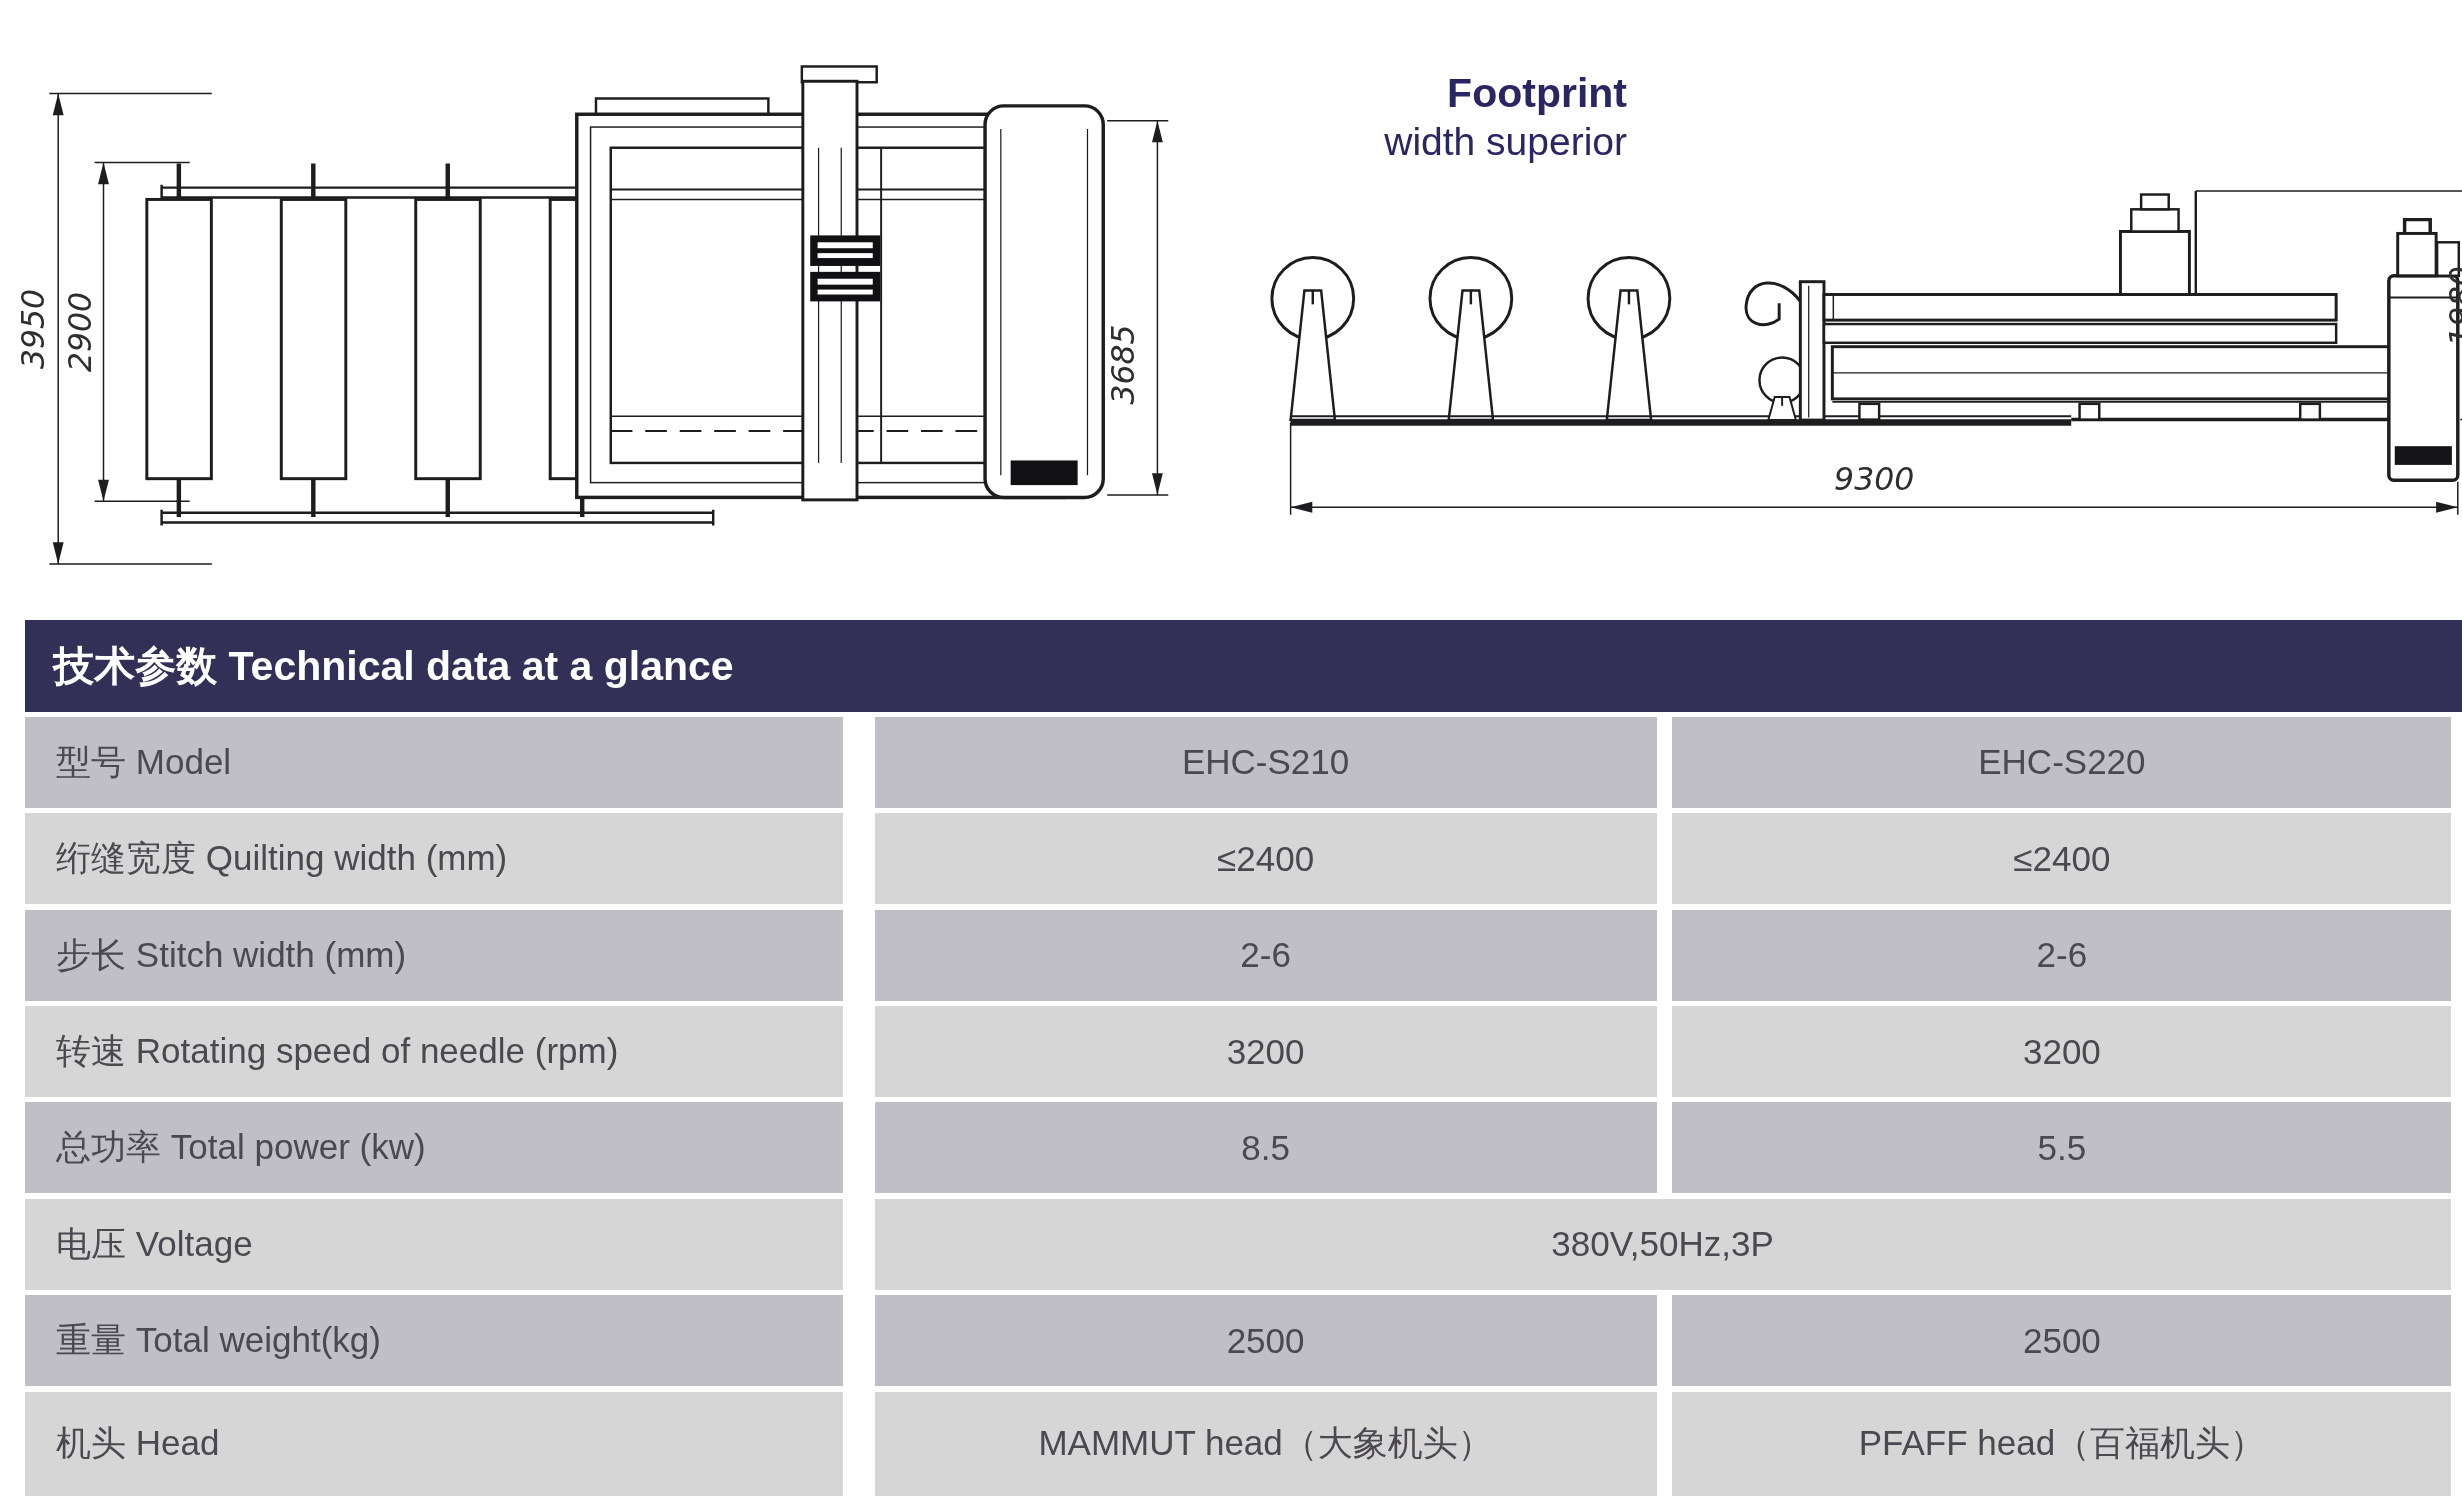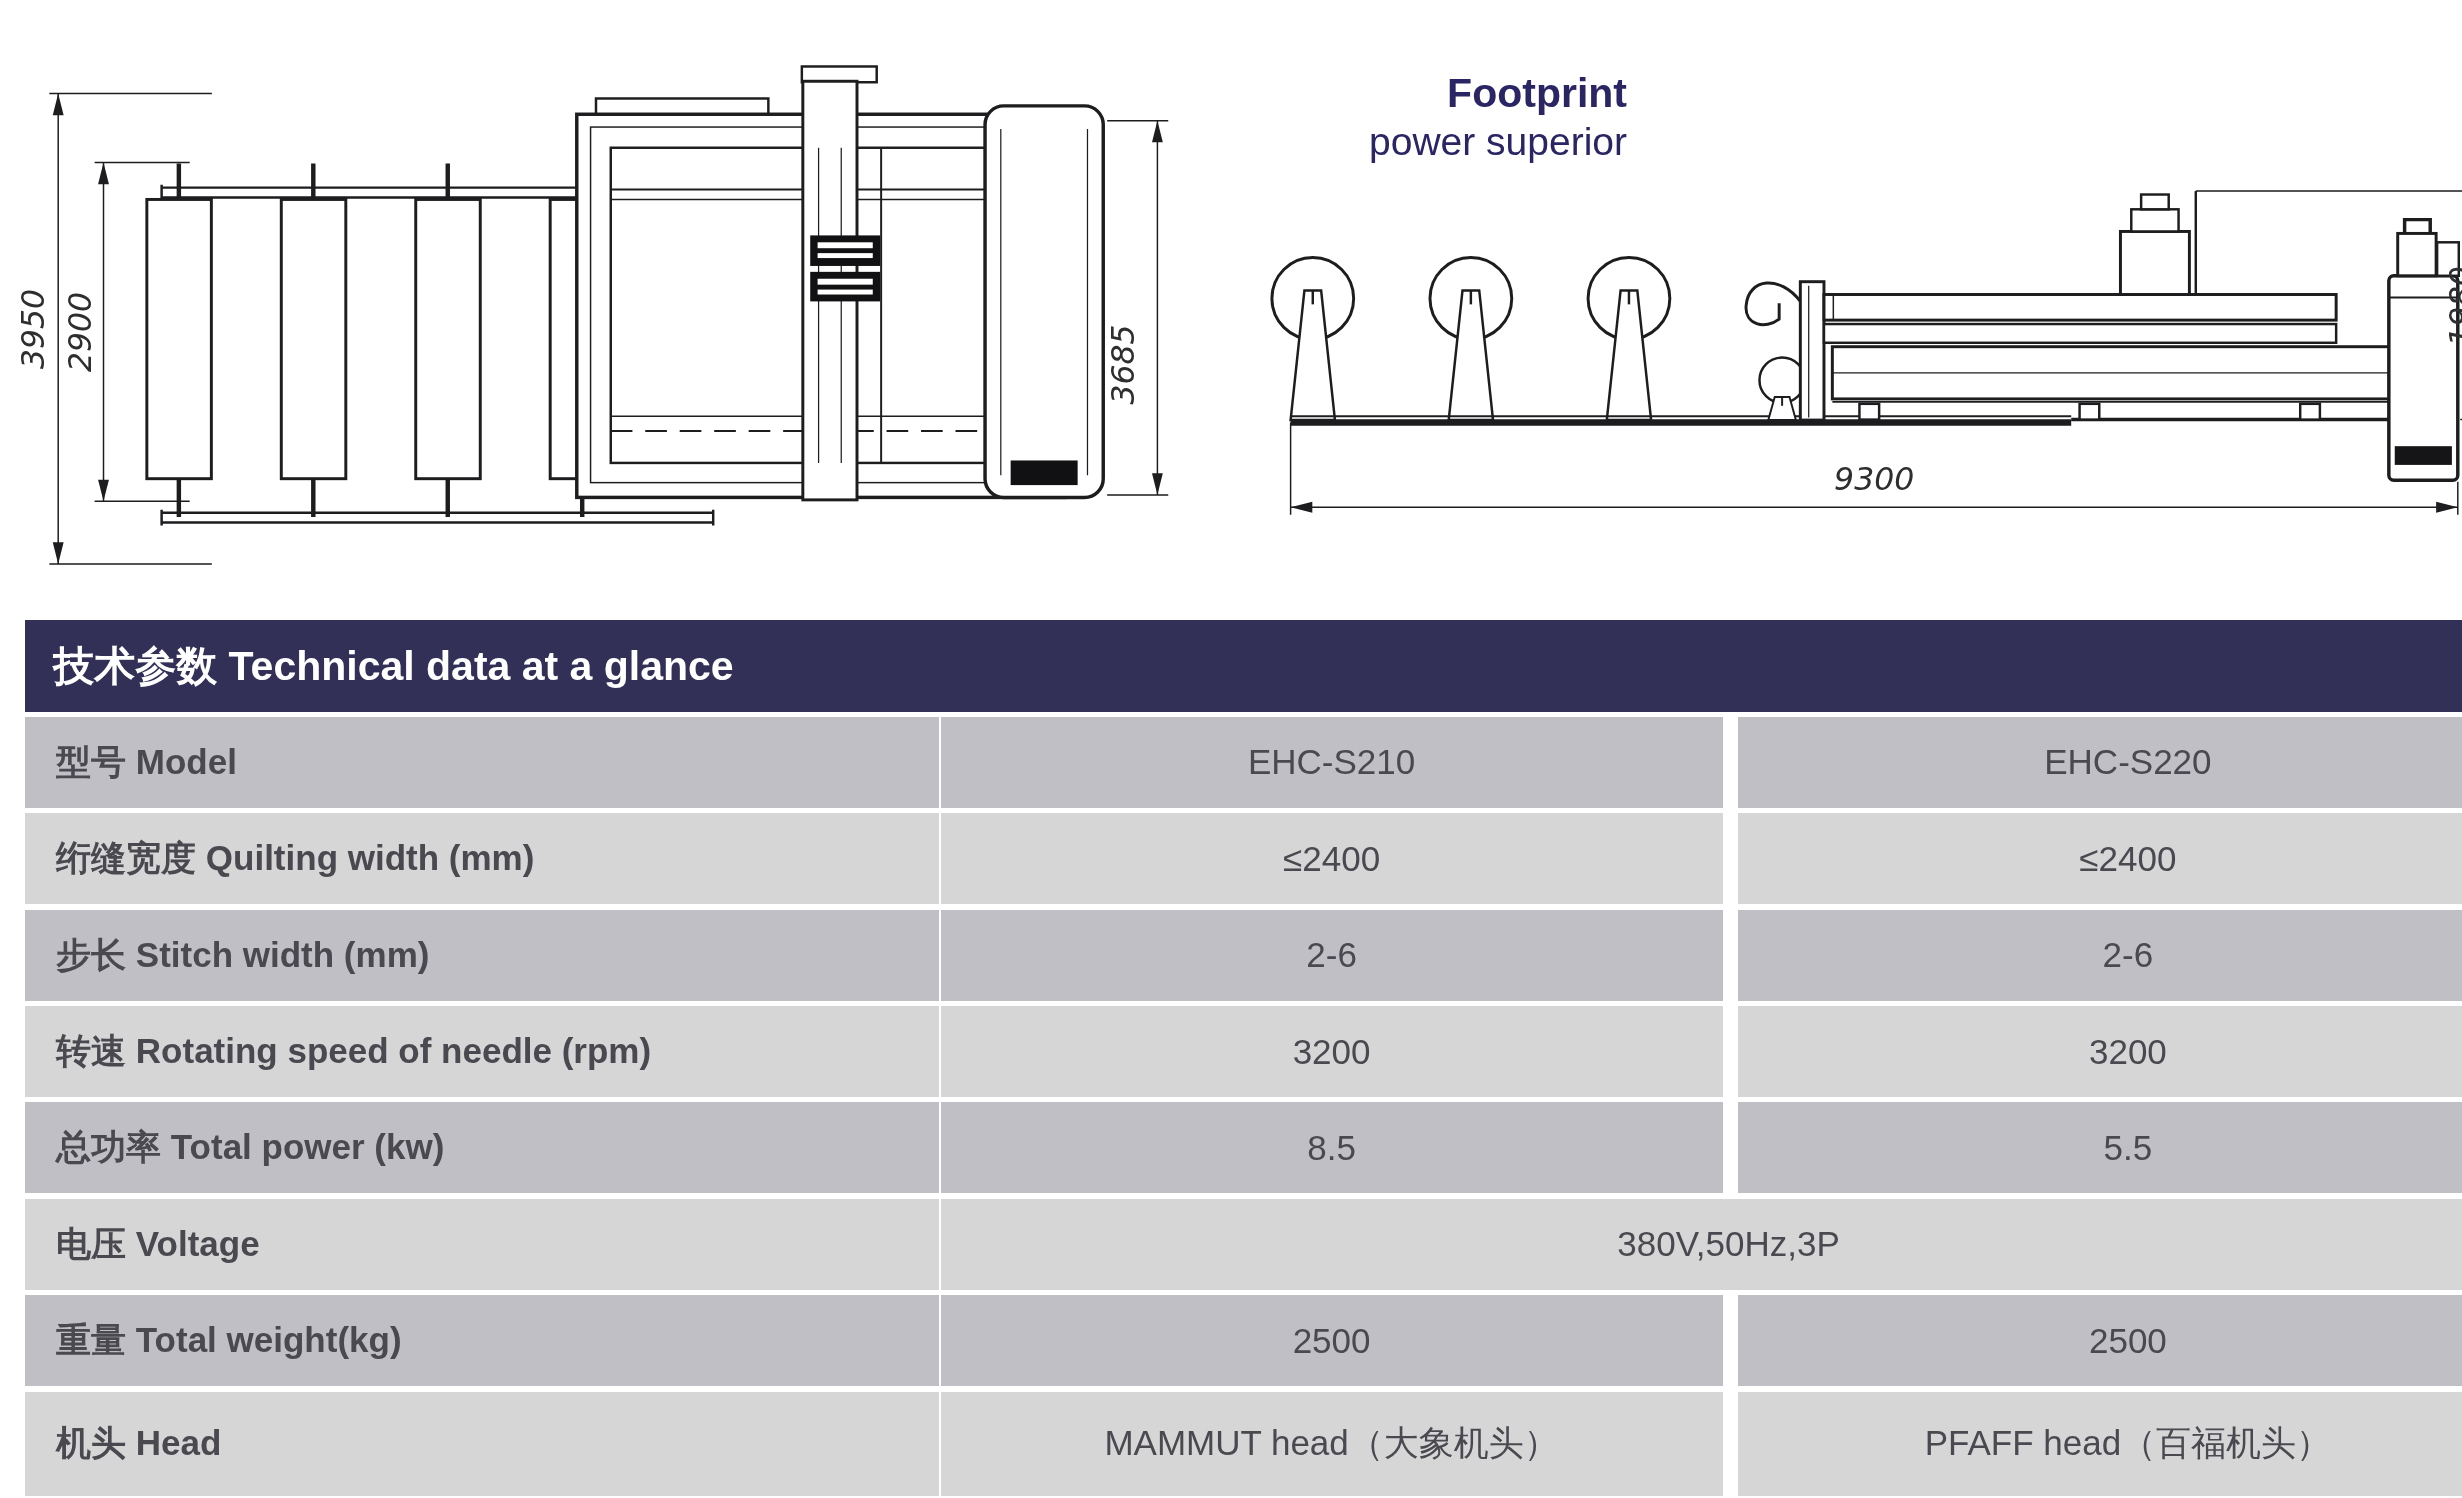--- a/index.html
+++ b/index.html
@@ -34,21 +34,21 @@
   #spec-table{position:absolute;left:24.6px;top:620px;width:2505px;}
   #spec-header{
     height:92px;background:var(--header-bg);color:#ffffff;
     display:flex;align-items:center;padding-left:28.6px;box-sizing:border-box;
     font-size:41px;font-weight:bold;
   }
   .trow{display:flex;height:91px;margin-top:5.4px;}
   .trow.first{margin-top:4.9px;}
   .trow.last{height:104px;}
   .cell{display:flex;align-items:center;box-sizing:border-box;color:var(--cell-text);font-size:35px;}
-  .cell.label{width:914px;padding-left:31.5px;margin-right:2px;font-weight:bold;}
+  .cell.label{width:818px;padding-left:31.5px;margin-right:32px;}
   .cell.val{width:782px;margin-right:15.8px;justify-content:center;text-align:center;}
   .cell.val.v2{width:779px;margin-right:0;}
   .cell.val.span2{width:1576px;margin-right:0;}
   .trow.dark .cell{background:var(--row-dark);}
   .trow.light .cell{background:var(--row-light);}
 </style>
 </head>
 <body>
 
 <div id="stage">
@@ -200,21 +200,21 @@
         <path d="M1908 388 H2558 M2445 852 H2560 M2517 388 V852"></path>
         <polygon points="2517,388 2506,432 2528,432" fill="var(--line)" stroke="none"></polygon>
         <polygon points="2517,852 2506,808 2528,808" fill="var(--line)" stroke="none"></polygon>
       </g>
       <text class="dim-label" x="2468" y="622" text-anchor="middle" transform="rotate(-90 2468 622)" stroke="none">1980</text>
     </g>
   </svg>
 
   <div id="footprint-title">
     <span class="t1">Footprint</span>
-    <span class="t2">power superior</span>
+    <span class="t2">width superior</span>
   </div>
 
   <div id="spec-table">
     <div id="spec-header">技术参数 Technical data at a glance</div>
 
     <div class="trow first dark">
       <div class="cell label">型号 Model</div>
       <div class="cell val">EHC-S210</div>
       <div class="cell val v2">EHC-S220</div>
     </div>

